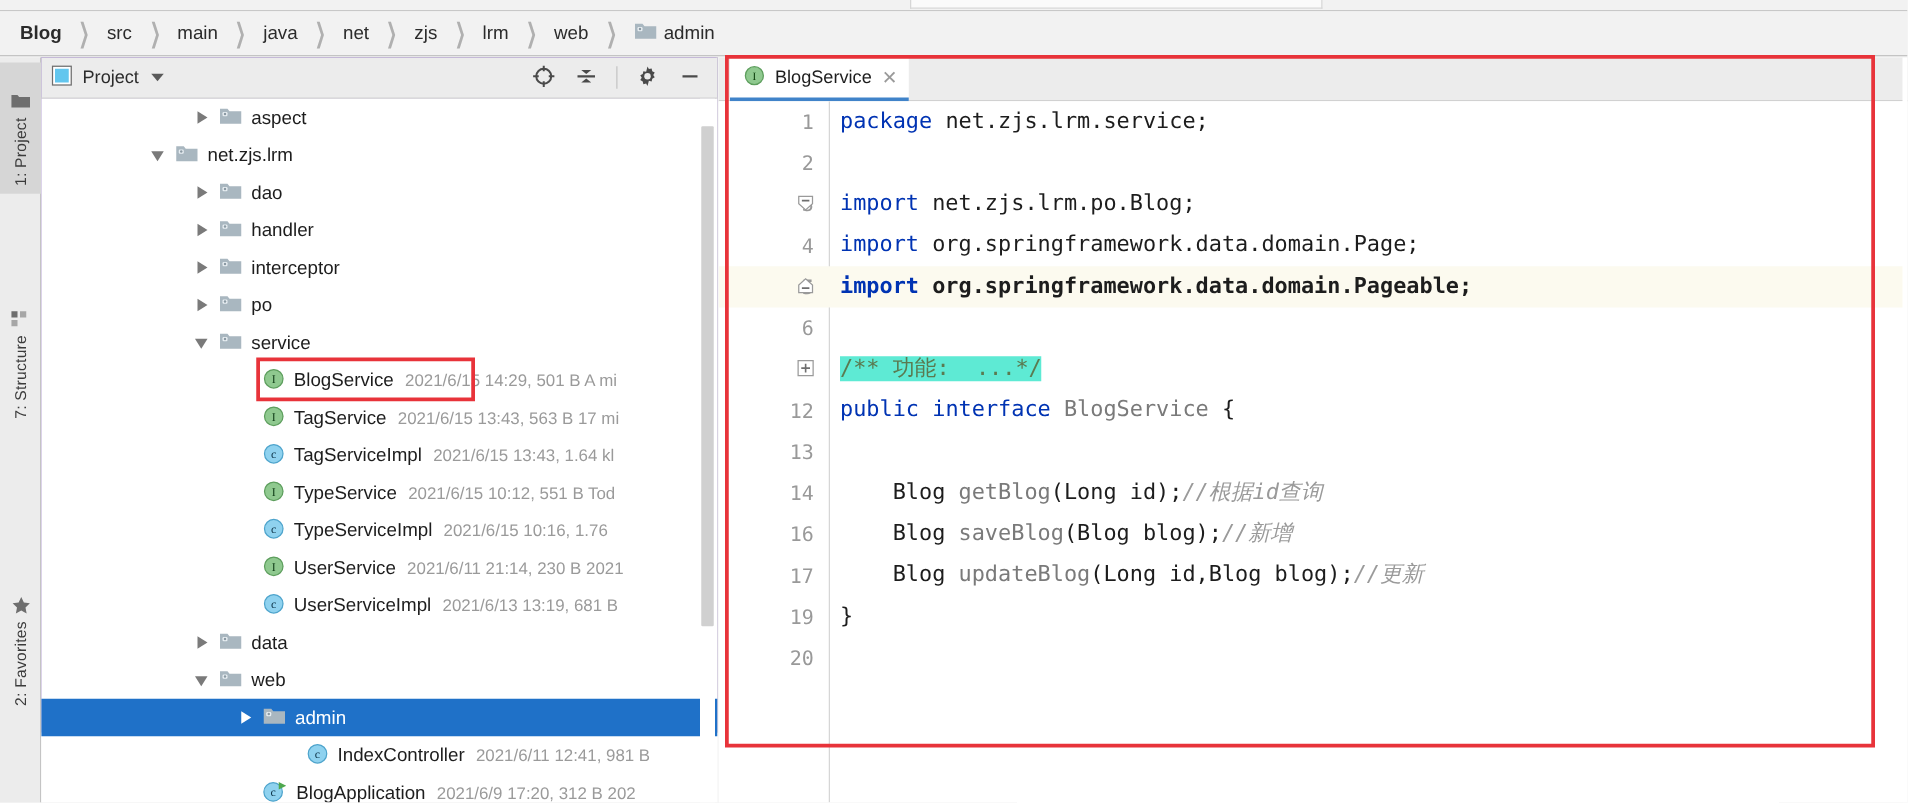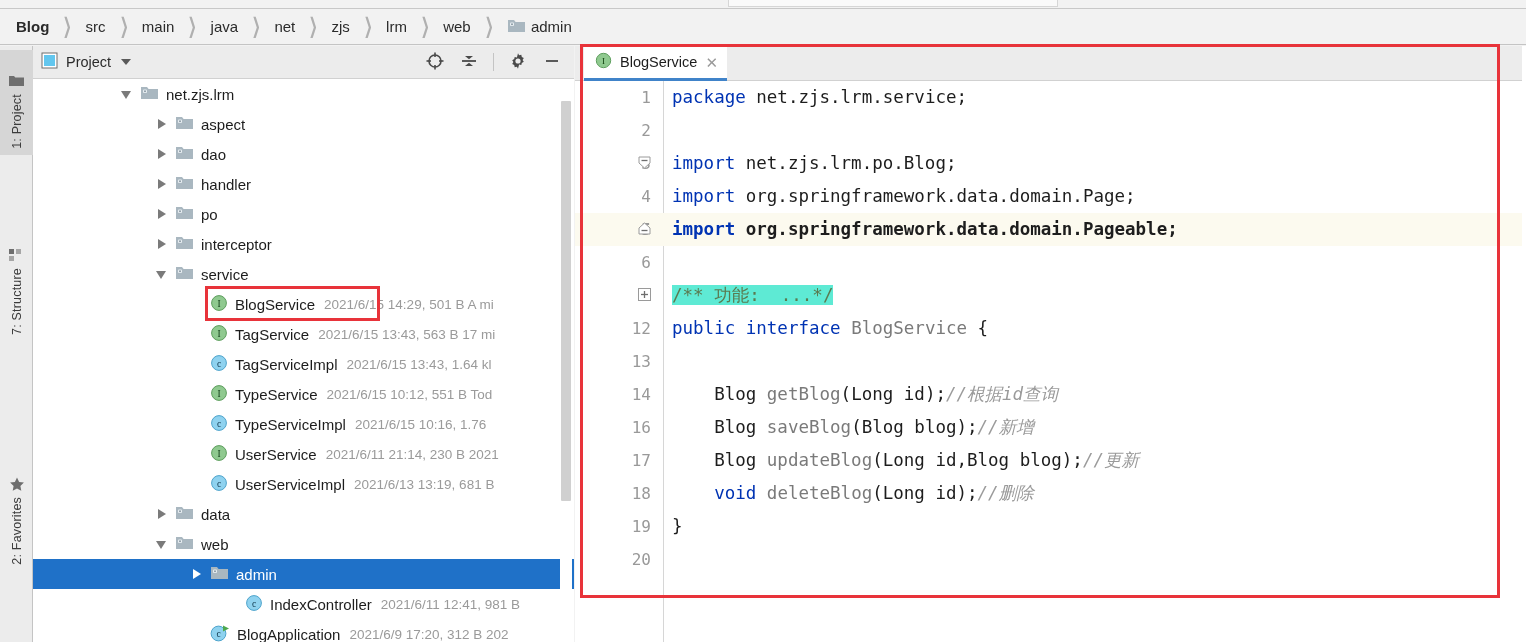--- a/index.html
+++ b/index.html
@@ -290,79 +290,79 @@
             </svg>
         </span>
         <span class="ico">
           <svg width="20" height="20" viewBox="0 0 20 20">
               <line x1="4" y1="10" x2="16" y2="10" stroke="#4a4a4a" stroke-width="1.8"></line>
             </svg>
         </span>
       </span>
     </div>
     <div class="tree" id="tree">
+        <div class="row" style="padding-left: 122px;">
+          <span class="twisty collapsed"></span>
+          <span style="width: 6px; flex: 0 0 6px;"></span>
+          <span class="ico"><svg width="19" height="17" viewBox="0 0 19 17">
+              <path d="M1 3h6l1.6 2H18v10H1z" fill="#a9b7c0"></path>
+              <rect x="3" y="5.5" width="4" height="3.4" rx="1" fill="#e8eef2"></rect>
+              <circle cx="5" cy="7.2" r="1" fill="#8b9aa4"></circle>
+            </svg></span>
+          <span class="node-name">aspect</span>
+        </div>
         <div class="row" style="padding-left: 87px;">
           <span class="twisty expanded"></span>
           <span style="width: 6px; flex: 0 0 6px;"></span>
           <span class="ico"><svg width="19" height="17" viewBox="0 0 19 17">
               <path d="M1 3h6l1.6 2H18v10H1z" fill="#a9b7c0"></path>
               <rect x="3" y="5.5" width="4" height="3.4" rx="1" fill="#e8eef2"></rect>
               <circle cx="5" cy="7.2" r="1" fill="#8b9aa4"></circle>
             </svg></span>
           <span class="node-name">net.zjs.lrm</span>
         </div>
         <div class="row" style="padding-left: 122px;">
           <span class="twisty collapsed"></span>
           <span style="width: 6px; flex: 0 0 6px;"></span>
           <span class="ico"><svg width="19" height="17" viewBox="0 0 19 17">
               <path d="M1 3h6l1.6 2H18v10H1z" fill="#a9b7c0"></path>
               <rect x="3" y="5.5" width="4" height="3.4" rx="1" fill="#e8eef2"></rect>
               <circle cx="5" cy="7.2" r="1" fill="#8b9aa4"></circle>
             </svg></span>
-          <span class="node-name">aspect</span>
-        </div>
-        <div class="row" style="padding-left: 122px;">
-          <span class="twisty collapsed"></span>
-          <span style="width: 6px; flex: 0 0 6px;"></span>
-          <span class="ico"><svg width="19" height="17" viewBox="0 0 19 17">
-              <path d="M1 3h6l1.6 2H18v10H1z" fill="#a9b7c0"></path>
-              <rect x="3" y="5.5" width="4" height="3.4" rx="1" fill="#e8eef2"></rect>
-              <circle cx="5" cy="7.2" r="1" fill="#8b9aa4"></circle>
-            </svg></span>
           <span class="node-name">dao</span>
         </div>
         <div class="row" style="padding-left: 122px;">
           <span class="twisty collapsed"></span>
           <span style="width: 6px; flex: 0 0 6px;"></span>
           <span class="ico"><svg width="19" height="17" viewBox="0 0 19 17">
               <path d="M1 3h6l1.6 2H18v10H1z" fill="#a9b7c0"></path>
               <rect x="3" y="5.5" width="4" height="3.4" rx="1" fill="#e8eef2"></rect>
               <circle cx="5" cy="7.2" r="1" fill="#8b9aa4"></circle>
             </svg></span>
           <span class="node-name">handler</span>
         </div>
         <div class="row" style="padding-left: 122px;">
           <span class="twisty collapsed"></span>
           <span style="width: 6px; flex: 0 0 6px;"></span>
           <span class="ico"><svg width="19" height="17" viewBox="0 0 19 17">
               <path d="M1 3h6l1.6 2H18v10H1z" fill="#a9b7c0"></path>
               <rect x="3" y="5.5" width="4" height="3.4" rx="1" fill="#e8eef2"></rect>
               <circle cx="5" cy="7.2" r="1" fill="#8b9aa4"></circle>
             </svg></span>
+          <span class="node-name">interceptor</span>
+        </div>
+        <div class="row" style="padding-left: 122px;">
+          <span class="twisty collapsed"></span>
+          <span style="width: 6px; flex: 0 0 6px;"></span>
+          <span class="ico"><svg width="19" height="17" viewBox="0 0 19 17">
+              <path d="M1 3h6l1.6 2H18v10H1z" fill="#a9b7c0"></path>
+              <rect x="3" y="5.5" width="4" height="3.4" rx="1" fill="#e8eef2"></rect>
+              <circle cx="5" cy="7.2" r="1" fill="#8b9aa4"></circle>
+            </svg></span>
           <span class="node-name">po</span>
-        </div>
-        <div class="row" style="padding-left: 122px;">
-          <span class="twisty collapsed"></span>
-          <span style="width: 6px; flex: 0 0 6px;"></span>
-          <span class="ico"><svg width="19" height="17" viewBox="0 0 19 17">
-              <path d="M1 3h6l1.6 2H18v10H1z" fill="#a9b7c0"></path>
-              <rect x="3" y="5.5" width="4" height="3.4" rx="1" fill="#e8eef2"></rect>
-              <circle cx="5" cy="7.2" r="1" fill="#8b9aa4"></circle>
-            </svg></span>
-          <span class="node-name">interceptor</span>
         </div>
         <div class="row" style="padding-left: 122px;">
           <span class="twisty expanded"></span>
           <span style="width: 6px; flex: 0 0 6px;"></span>
           <span class="ico"><svg width="19" height="17" viewBox="0 0 19 17">
               <path d="M1 3h6l1.6 2H18v10H1z" fill="#a9b7c0"></path>
               <rect x="3" y="5.5" width="4" height="3.4" rx="1" fill="#e8eef2"></rect>
               <circle cx="5" cy="7.2" r="1" fill="#8b9aa4"></circle>
             </svg></span>
           <span class="node-name">service</span>
@@ -525,21 +525,20 @@
           <div class="cline"><span class="gutter">7</span><span class="fold"><svg width="17" height="17" viewBox="0 0 17 17">
                 <rect x="2.5" y="2.5" width="12" height="12" fill="#ffffff" stroke="#9a9a9a"></rect>
                 <line x1="5" y1="8.5" x2="12" y2="8.5" stroke="#6e6e6e" stroke-width="1.3"></line>
                 <line x1="8.5" y1="5" x2="8.5" y2="12" stroke="#6e6e6e" stroke-width="1.3"></line>
               </svg></span><span class="ctext"><span class="fold-txt">/** 功能:  ...*/</span></span></div>
           <div class="cline"><span class="gutter">12</span><span class="ctext"><span class="kw">public</span><span class="id"> </span><span class="kw">interface</span><span class="id"> </span><span class="typ">BlogService</span><span class="id"> {</span></span></div>
           <div class="cline"><span class="gutter">13</span><span class="ctext"></span></div>
           <div class="cline"><span class="gutter">14</span><span class="ctext"><span class="id">    Blog </span><span class="typ">getBlog</span><span class="id">(Long id);</span><span class="cmt">//根据id查询</span></span></div>
           <div class="cline"><span class="gutter">16</span><span class="ctext"><span class="id">    Blog </span><span class="typ">saveBlog</span><span class="id">(Blog blog);</span><span class="cmt">//新增</span></span></div>
           <div class="cline"><span class="gutter">17</span><span class="ctext"><span class="id">    Blog </span><span class="typ">updateBlog</span><span class="id">(Long id,Blog blog);</span><span class="cmt">//更新</span></span></div>
-          <div class="cline"><span class="gutter">18</span><span class="ctext"><span class="id">    </span><span class="kw">void</span><span class="id"> </span><span class="typ">deleteBlog</span><span class="id">(Long id);</span><span class="cmt">//删除</span></span></div>
           <div class="cline"><span class="gutter">19</span><span class="ctext"><span class="id">}</span></span></div>
           <div class="cline"><span class="gutter">20</span><span class="ctext"></span></div>
         </div>
     </div>
   </div>
 
   <div class="scroll-right-edge"></div>
 
   <div class="annot annot-tree"></div>
   <div class="annot annot-editor"></div>

